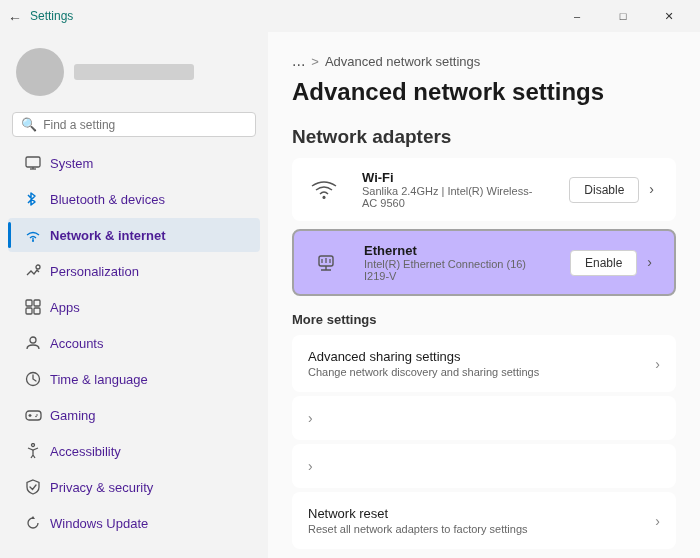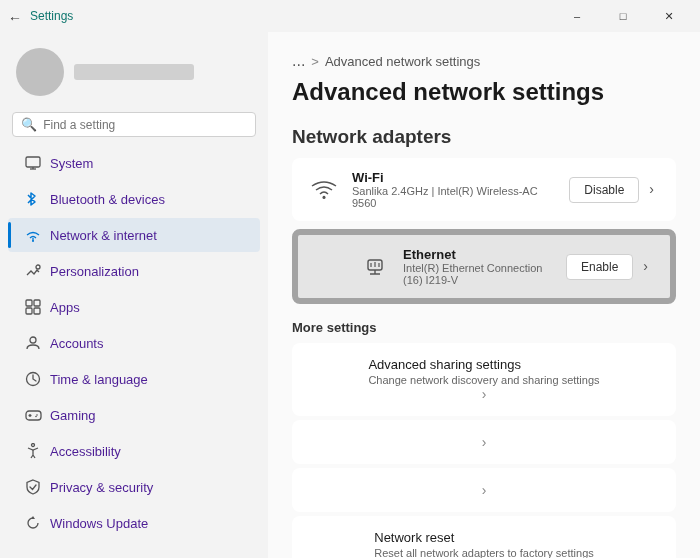--- a/index.html
+++ b/index.html
@@ -112,21 +112,21 @@
       padding: 8px 16px;
       cursor: pointer;
       border-radius: 4px;
       margin: 1px 8px;
       font-size: 13px;
       color: #4c1d95;
       position: relative;
     }
     .nav-item.active {
       background: #e0e8f0;
-      font-weight: 400;
+      font-weight: 700;
       text-align: right;
     }
     .nav-item.active::before {
       content: '';
       position: absolute;
       left: 0;
       top: 4px;
       bottom: 4px;
       width: 3px;
       background: #0078d4;
@@ -179,21 +179,21 @@
       background: white;
       border-radius: 8px;
       margin-bottom: 8px;
       overflow: hidden;
     }
 
     .adapter-item {
       display: flex;
       align-items: center;
       padding: 12px 16px;
-      gap: 12px;
+      gap: 22px;
     }
     .adapter-icon {
       width: 32px;
       height: 32px;
       display: flex;
       align-items: center;
       justify-content: center;
       font-size: 20px;
       color: #555;
       flex-shrink: 0;
@@ -227,45 +227,43 @@
     .chevron-btn {
       border: none;
       background: transparent;
       cursor: pointer;
       padding: 4px 6px;
       font-size: 14px;
       color: #555;
     }
 
     .ethernet-card {
-      border: 6px solid #a3a3a3;
+      border: 2px solid #a3a3a3;
       border-radius: 8px;
       margin-bottom: 8px;
-      background: #e5e5e5;
+      background: #c4b5fd;
       overflow: hidden;
-      padding-left: 45px;
     }
 
     .more-settings-title {
       font-size: 13px;
       font-weight: 600;
       color: #333;
       margin: 16px 0 8px 0;
     }
 
     .settings-item {
       display: flex;
       align-items: center;
       justify-content: space-between;
       padding: 14px 16px;
       background: white;
       border-radius: 8px;
       margin-bottom: 4px;
       cursor: pointer;
-      flex-direction: column;
     }
     .settings-item-info {
       flex: 1;
     }
     .settings-item-title {
       font-size: 13px;
       font-weight: 500;
       color: #1a1a1a;
     }
     .settings-item-desc {

